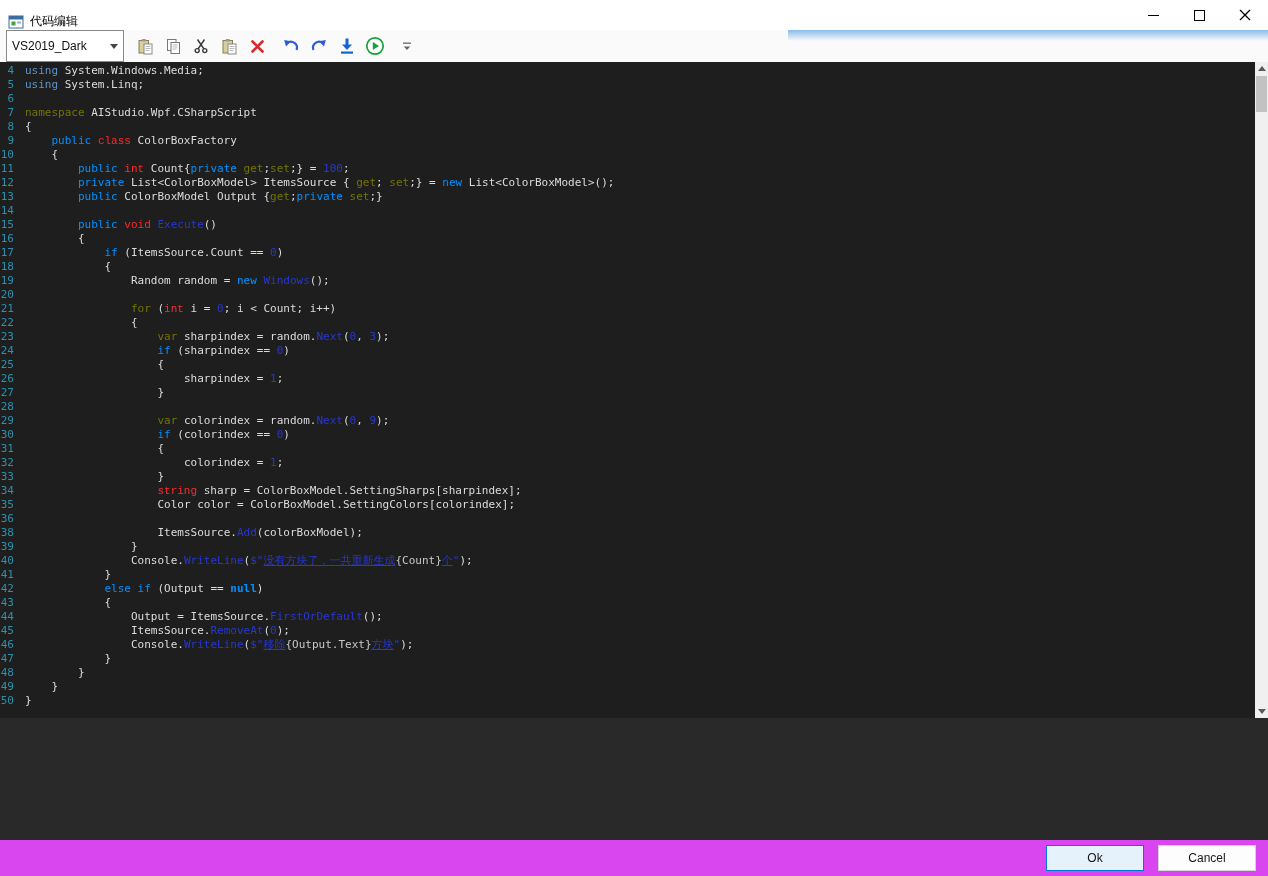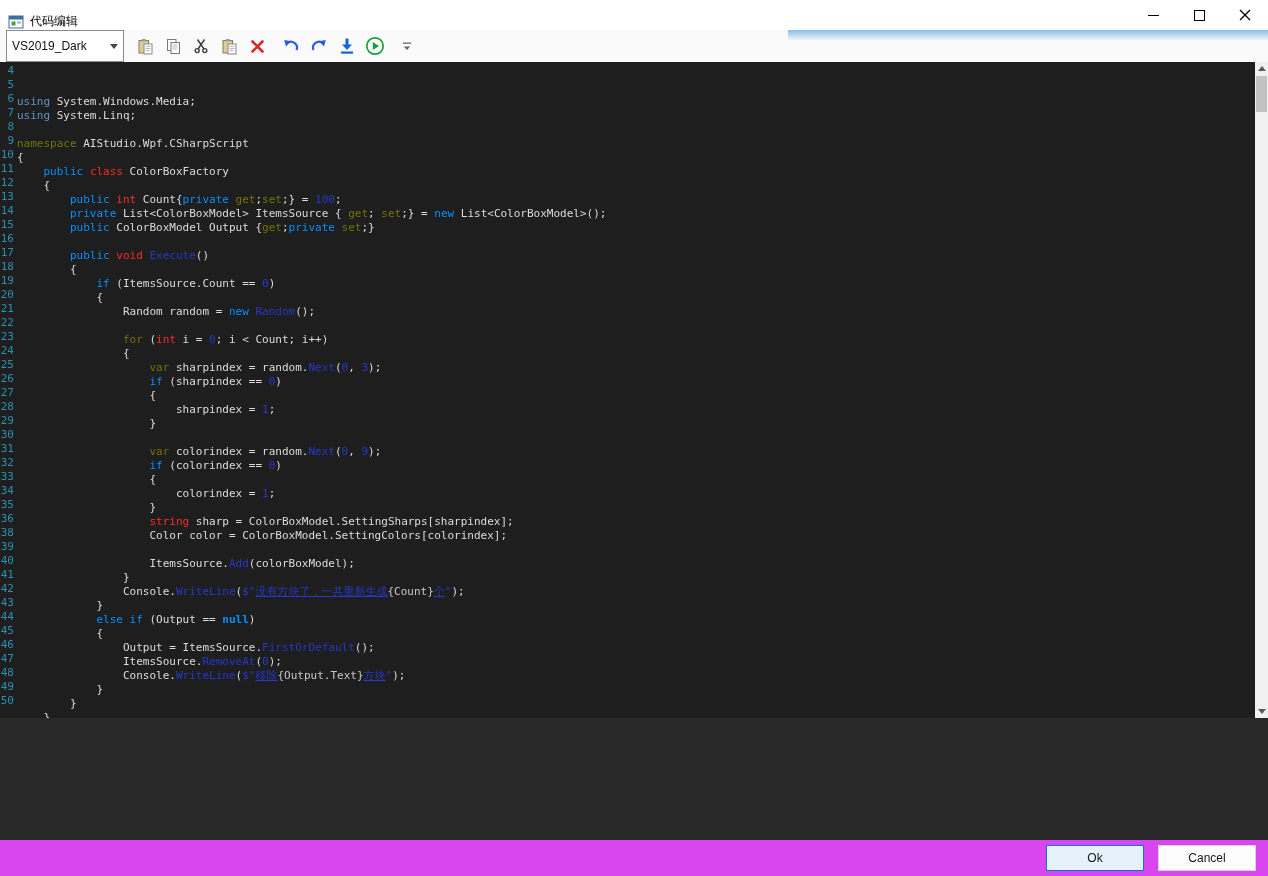--- a/index.html
+++ b/index.html
@@ -31,26 +31,26 @@
   .tbtn.gap { margin-left:8px; }
   .overflow { margin-left:6px; align-self:flex-end; margin-bottom:2px; }
 
   
   .editor { position:absolute; top:62px; left:0; right:0; height:656px; display:flex;
             background:var(--editor-bg, #1E1E1E); }
   .code-pane { flex:1; overflow:hidden; padding-top:2px; }
   .code-line { display:flex; height:14px; line-height:14px; white-space:pre;
                font-family:"DejaVu Sans Mono","Liberation Mono",monospace; font-size:11px; }
   .ln { width:14px; flex:none; text-align:right; color:var(--line-number, #2B91AF); }
-  .code-text { padding-left:3px;margin-top:31px; }
+  .code-text { padding-left:11px; }
 
   .tk-pl { color:var(--plain, #DCDCDC); }
   .tk-k  { color:var(--keyword-blue, #0091FF); }
   .tk-kb { color:var(--keyword-blue, #0091FF); font-weight:bold; }
-  .tk-kr { color:var(--keyword-red, #FF2A2A); }
+  .tk-kr { color:var(--keyword-red, #FF2A2A);font-family:Liberation Mono, monospace; }
   .tk-ko { color:var(--keyword-olive, #747400); }
   .tk-ku { color:var(--keyword-using, #5F93C8); }
   .tk-m  { color:var(--method-navy, #2638CE); }
   .tk-n  { color:var(--method-navy, #2638CE); }
   .tk-s  { color:var(--method-navy, #2638CE); }
   .tk-su { color:var(--method-navy, #2638CE); text-decoration:underline; }
   .tk-si { color:#C8C8C8;text-align:right; }
 
   
   .vscroll { width:13px; flex:none; background:#f0f0f0; position:relative; }
@@ -191,21 +191,21 @@
         <div class="code-line"><span class="ln">9</span><span class="code-text"><span class="tk-pl">    </span><span class="tk-k">public</span><span class="tk-pl"> </span><span class="tk-kr">class</span><span class="tk-pl"> ColorBoxFactory</span></span></div>
         <div class="code-line"><span class="ln">10</span><span class="code-text"><span class="tk-pl">    {</span></span></div>
         <div class="code-line"><span class="ln">11</span><span class="code-text"><span class="tk-pl">        </span><span class="tk-k">public</span><span class="tk-pl"> </span><span class="tk-kr">int</span><span class="tk-pl"> Count{</span><span class="tk-k">private</span><span class="tk-pl"> </span><span class="tk-ko">get</span><span class="tk-pl">;</span><span class="tk-ko">set</span><span class="tk-pl">;} = </span><span class="tk-n">100</span><span class="tk-pl">;</span></span></div>
         <div class="code-line"><span class="ln">12</span><span class="code-text"><span class="tk-pl">        </span><span class="tk-k">private</span><span class="tk-pl"> List&lt;ColorBoxModel&gt; ItemsSource { </span><span class="tk-ko">get</span><span class="tk-pl">; </span><span class="tk-ko">set</span><span class="tk-pl">;} = </span><span class="tk-k">new</span><span class="tk-pl"> List&lt;ColorBoxModel&gt;();</span></span></div>
         <div class="code-line"><span class="ln">13</span><span class="code-text"><span class="tk-pl">        </span><span class="tk-k">public</span><span class="tk-pl"> ColorBoxModel Output {</span><span class="tk-ko">get</span><span class="tk-pl">;</span><span class="tk-k">private</span><span class="tk-pl"> </span><span class="tk-ko">set</span><span class="tk-pl">;}</span></span></div>
         <div class="code-line"><span class="ln">14</span><span class="code-text"></span></div>
         <div class="code-line"><span class="ln">15</span><span class="code-text"><span class="tk-pl">        </span><span class="tk-k">public</span><span class="tk-pl"> </span><span class="tk-kr">void</span><span class="tk-pl"> </span><span class="tk-m">Execute</span><span class="tk-pl">()</span></span></div>
         <div class="code-line"><span class="ln">16</span><span class="code-text"><span class="tk-pl">        {</span></span></div>
         <div class="code-line"><span class="ln">17</span><span class="code-text"><span class="tk-pl">            </span><span class="tk-k">if</span><span class="tk-pl"> (ItemsSource.Count == </span><span class="tk-n">0</span><span class="tk-pl">)</span></span></div>
         <div class="code-line"><span class="ln">18</span><span class="code-text"><span class="tk-pl">            {</span></span></div>
-        <div class="code-line"><span class="ln">19</span><span class="code-text"><span class="tk-pl">                Random random = </span><span class="tk-k">new</span><span class="tk-pl"> </span><span class="tk-m">Random</span><span class="tk-pl">();</span></span></div>
+        <div class="code-line"><span class="ln">19</span><span class="code-text"><span class="tk-pl">                Random random = </span><span class="tk-k">new</span><span class="tk-pl"> </span><span class="tk-m">Windows</span><span class="tk-pl">();</span></span></div>
         <div class="code-line"><span class="ln">20</span><span class="code-text"></span></div>
         <div class="code-line"><span class="ln">21</span><span class="code-text"><span class="tk-pl">                </span><span class="tk-ko">for</span><span class="tk-pl"> (</span><span class="tk-kr">int</span><span class="tk-pl"> i = </span><span class="tk-n">0</span><span class="tk-pl">; i &lt; Count; i++)</span></span></div>
         <div class="code-line"><span class="ln">22</span><span class="code-text"><span class="tk-pl">                {</span></span></div>
         <div class="code-line"><span class="ln">23</span><span class="code-text"><span class="tk-pl">                    </span><span class="tk-ko">var</span><span class="tk-pl"> sharpindex = random.</span><span class="tk-m">Next</span><span class="tk-pl">(</span><span class="tk-n">0</span><span class="tk-pl">, </span><span class="tk-n">3</span><span class="tk-pl">);</span></span></div>
         <div class="code-line"><span class="ln">24</span><span class="code-text"><span class="tk-pl">                    </span><span class="tk-k">if</span><span class="tk-pl"> (sharpindex == </span><span class="tk-n">0</span><span class="tk-pl">)</span></span></div>
         <div class="code-line"><span class="ln">25</span><span class="code-text"><span class="tk-pl">                    {</span></span></div>
         <div class="code-line"><span class="ln">26</span><span class="code-text"><span class="tk-pl">                        sharpindex = </span><span class="tk-n">1</span><span class="tk-pl">;</span></span></div>
         <div class="code-line"><span class="ln">27</span><span class="code-text"><span class="tk-pl">                    }</span></span></div>
         <div class="code-line"><span class="ln">28</span><span class="code-text"></span></div>
         <div class="code-line"><span class="ln">29</span><span class="code-text"><span class="tk-pl">                    </span><span class="tk-ko">var</span><span class="tk-pl"> colorindex = random.</span><span class="tk-m">Next</span><span class="tk-pl">(</span><span class="tk-n">0</span><span class="tk-pl">, </span><span class="tk-n">9</span><span class="tk-pl">);</span></span></div>

